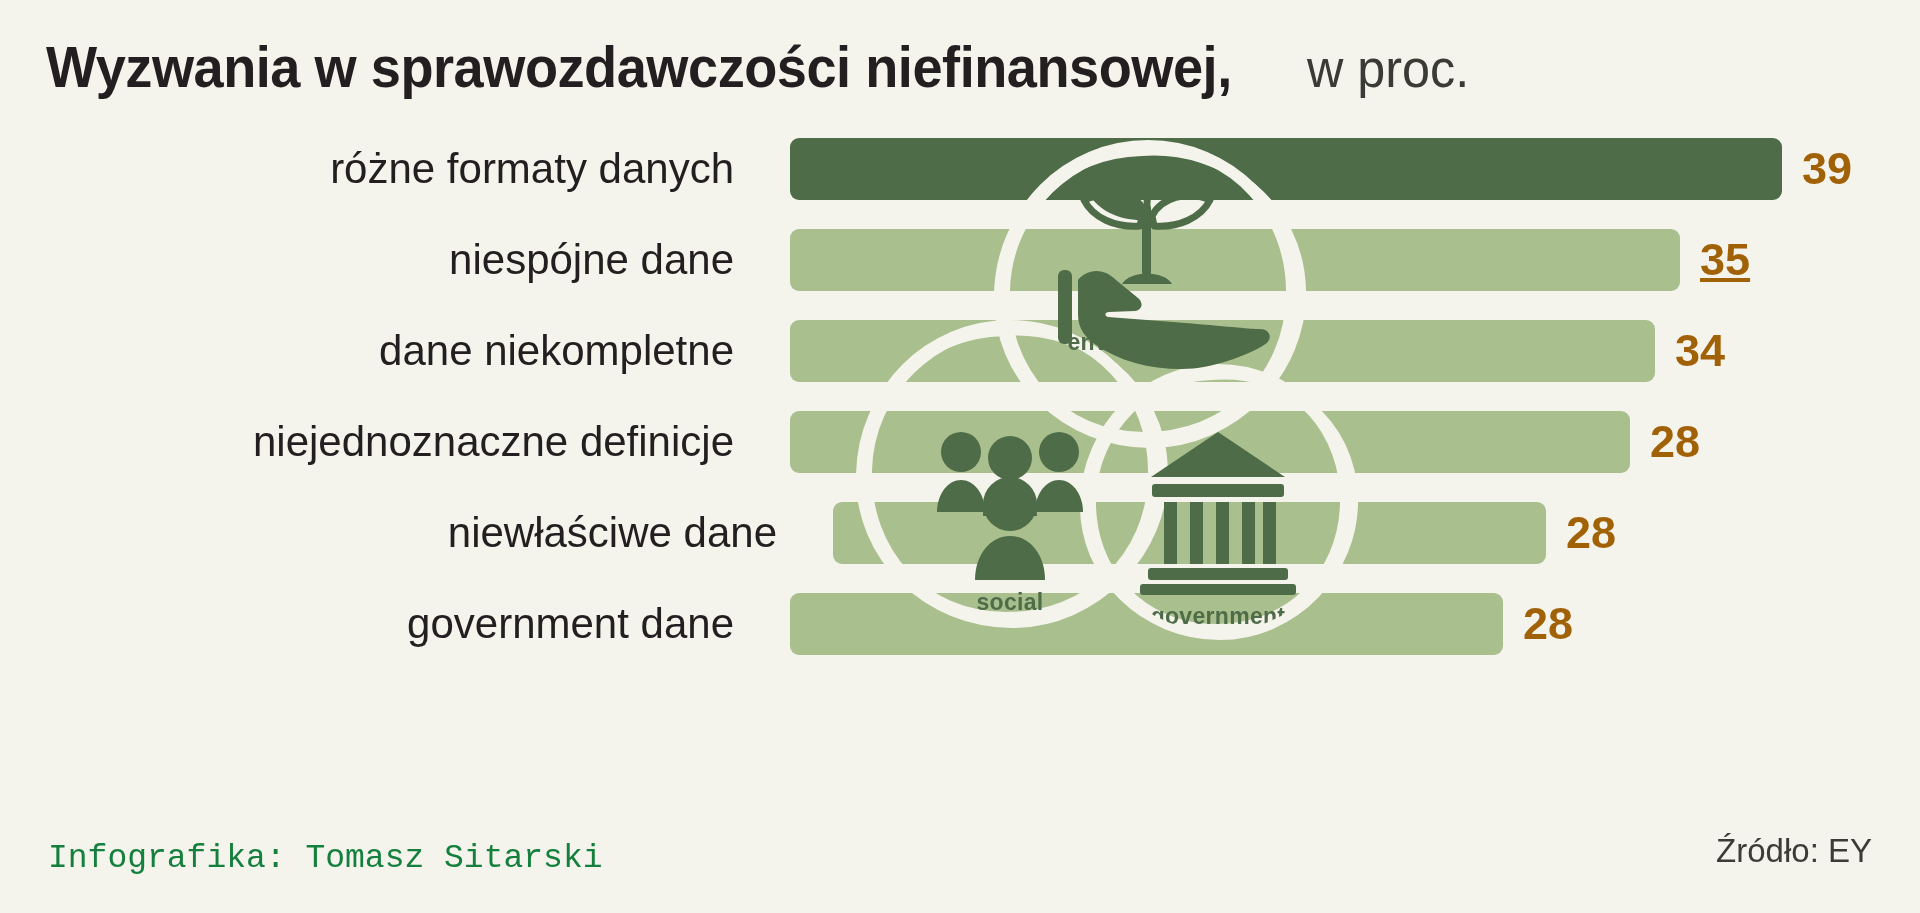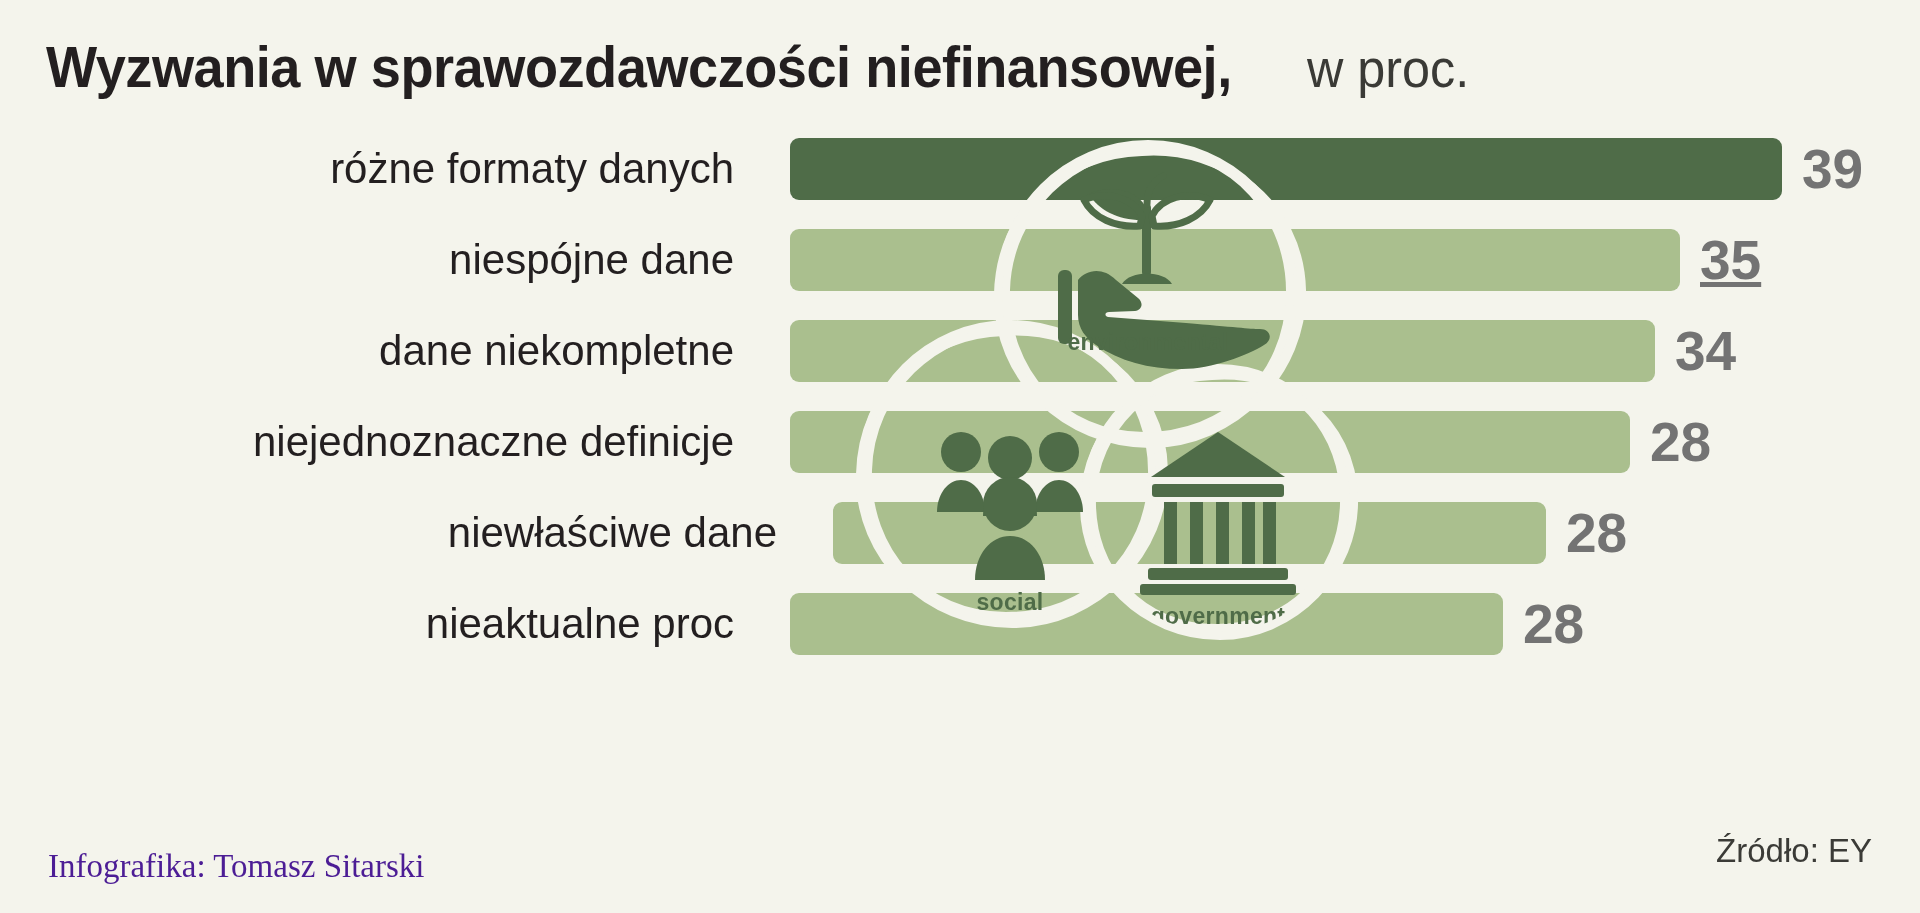--- a/index.html
+++ b/index.html
@@ -95,22 +95,22 @@
     background: #4f6c48;
   }
   .bar-value {
     position: absolute;
     top: 0;
     height: 74px;
     display: flex;
     align-items: center;
     font-family: "Liberation Sans Narrow", "Liberation Sans", sans-serif;
     font-weight: bold;
-    font-size: 55px;
-    color: #737373;
+    font-size: 45px;
+    color: #a16207;
     white-space: nowrap;
   }
 
   
   #esg {
     position: absolute;
     left: 830px;
     top: 132px;
     width: 560px;
     height: 580px;
@@ -130,24 +130,24 @@
   .footer {
     position: absolute;
     left: 0;
     top: 832px;
     width: 1920px;
     height: 60px;
   }
   .footer-left {
     position: absolute;
     left: 48px;
-    top: 16px;
-    font-family: Liberation Serif, serif;
+    top: 8px;
+    font-family: Liberation Mono, monospace;
     font-size: 33px;
-    color: #4c1d95;
+    color: #15803d;
     white-space: nowrap;
   }
   .footer-right {
     position: absolute;
     right: 48px;
     top: 0;
     font-family: Liberation Sans, sans-serif;
     font-size: 33px;
     color: #3b3b37;
     white-space: nowrap;
@@ -189,21 +189,21 @@
       <div class="bar-value" style="left:1650px;">28</div>
     </div>
 
     <div class="row" style="top:364px;margin-left:43px;">
       <div class="row-label">niewłaściwe dane</div>
       <div class="bar" style="width:713px;"></div>
       <div class="bar-value" style="left:1523px;">28</div>
     </div>
 
     <div class="row" style="top:455px;">
-      <div class="row-label">nieaktualne proc</div>
+      <div class="row-label">government dane</div>
       <div class="bar" style="width:713px;"></div>
       <div class="bar-value" style="left:1523px;">28</div>
     </div>
 
   </div>
 
   <div id="esg">
     <svg width="560" height="580" viewBox="0 0 560 580" xmlns="http://www.w3.org/2000/svg">
       <defs>
         <clipPath id="clipEnv">

